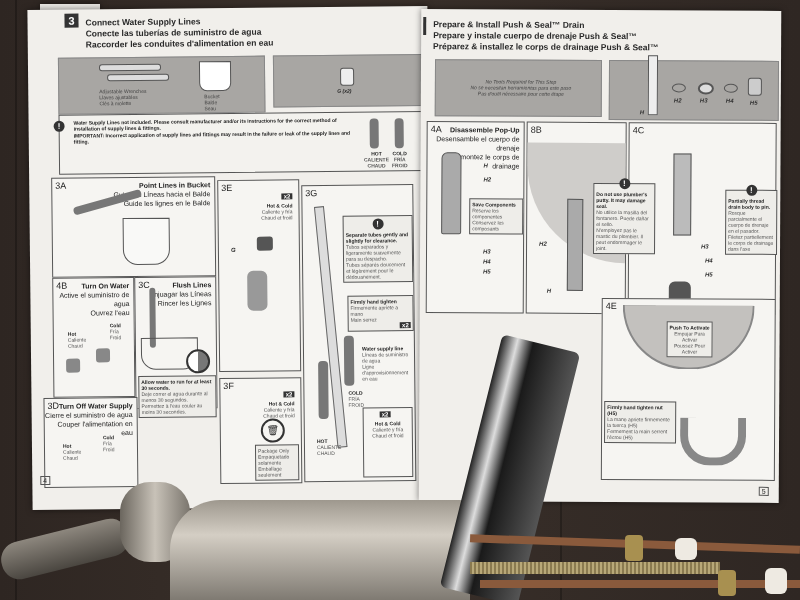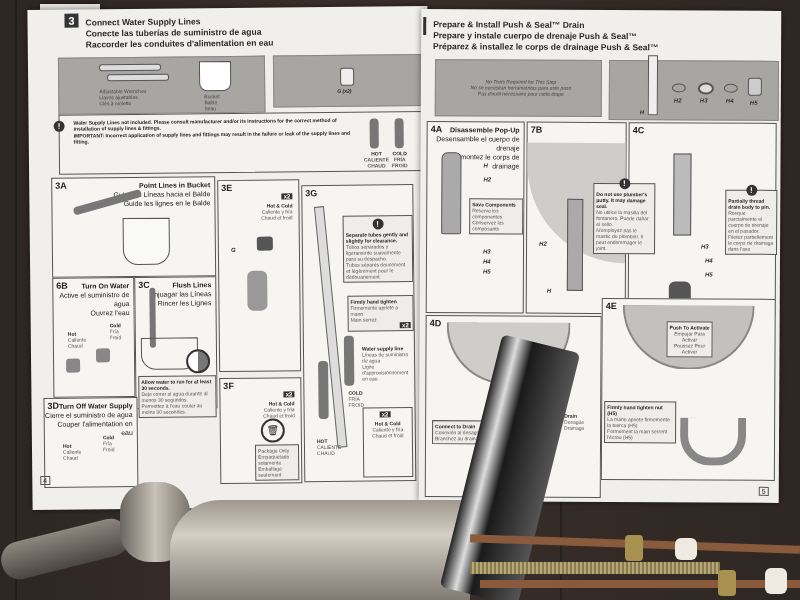--- a/index.html
+++ b/index.html
@@ -8,21 +8,21 @@
     font-family:"Liberation Sans", sans-serif; color:#222; }
   .woodline { position:absolute; top:0; bottom:0; width:2px; background:rgba(0,0,0,0.25); }
   .sheet { position:absolute; background:#f1efeb; box-shadow:0 0 6px rgba(0,0,0,0.5); }
   #sheet-left { left:30px; top:8px; width:400px; height:500px; transform:rotate(-0.6deg); }
   #sheet-back { left:40px; top:4px; width:60px; height:500px; background:#e8e6e2; }
   #sheet-right { left:420px; top:10px; width:360px; height:492px; transform:rotate(0.3deg); }
   .stepnum { position:absolute; background:#333; color:#fff; font-weight:bold; font-size:11px; padding:1px 4px; }
   .hdr { position:absolute; font-size:8.5px; font-weight:bold; line-height:11px; color:#2a2a2a; }
   .grey-box { position:absolute; background:#a8a6a3; border:1px solid #888; }
   .panel { position:absolute; border:1px solid #555; background:#f6f5f2; }
-  .plabel { position:absolute; font-size:9px; font-weight:bold; left:3px; top:2px; }
+  .plabel { position:absolute; font-size:9px; font-weight:normal; left:3px; top:2px; }
   .ptitle { position:absolute; right:4px; top:3px; font-size:7px; font-weight:bold; text-align:right; line-height:9px; }
   .small { font-size:5px; line-height:6px; color:#555; }
   .bold5 { font-size:5px; line-height:6px; font-weight:bold; color:#222; }
   .callout { position:absolute; border:1px solid #555; background:#eeede9; padding:2px; }
   .warn { position:absolute; width:11px; height:11px; border-radius:50%; background:#333; color:#fff; font-size:8px; font-weight:bold; text-align:center; line-height:11px; }
   .x2 { display:inline-block; background:#333; color:#fff; font-size:6px; font-weight:bold; padding:0 2px; }
   .pageno { position:absolute; font-size:7px; border:1px solid #555; padding:0 2px; }
   .part-lbl { position:absolute; font-size:6px; font-style:italic; font-weight:bold; color:#333; }
   .hose { position:absolute; background:#777; border-radius:4px; }
   .faucet { position:absolute; }
@@ -87,21 +87,21 @@
     <div class="ptitle">
       <div>Point Lines in Bucket</div>
         <div style="font-weight:normal">Guiar las Líneas hacia el Balde</div>
         <div style="font-weight:normal">Guide les lignes en le Balde</div>
     </div>
     <div style="position:absolute;left:70px;top:40px;width:45px;height:45px;border:1px solid #555;border-radius:0 0 15px 15px;background:#f9f9f7"></div>
     <div class="hose" style="left:20px;top:20px;width:70px;height:8px;transform:rotate(-15deg)"></div>
   </div>
 
   <div class="panel" style="left:22px;top:268px;width:80px;height:118px">
-    <span class="plabel">6B</span>
+    <span class="plabel">4B</span>
     <div class="ptitle">
       <div>Turn On Water</div>
         <div style="font-weight:normal">Active el suministro de agua</div>
         <div style="font-weight:normal">Ouvrez l'eau</div>
     </div>
     <div class="small" style="position:absolute;left:14px;top:52px">
         <div class="bold5">Hot</div>
         <div>Caliente</div>
         <div>Chaud</div>
       </div>
@@ -260,21 +260,21 @@
         <div class="small">Conservez les composants</div>
     </div>
     <div class="part-lbl" style="left:56px;top:40px">H</div>
     <div class="part-lbl" style="left:56px;top:54px">H2</div>
     <div class="part-lbl" style="left:56px;top:126px">H3</div>
     <div class="part-lbl" style="left:56px;top:136px">H4</div>
     <div class="part-lbl" style="left:56px;top:146px">H5</div>
   </div>
 
   <div class="panel" style="left:106px;top:112px;width:98px;height:190px">
-    <span class="plabel">7B</span>
+    <span class="plabel">8B</span>
     <div style="position:absolute;left:0;top:20px;width:98px;height:120px;background:#cfcdca;border-radius:0 0 0 100px"></div>
     <div style="position:absolute;left:40px;top:76px;width:14px;height:90px;background:#aaa;border:1px solid #555"></div>
     <div class="part-lbl" style="left:12px;top:118px">H2</div>
     <div class="part-lbl" style="left:20px;top:165px">H</div>
   </div>
 
   <div class="panel" style="left:208px;top:112px;width:146px;height:190px">
     <span class="plabel">4C</span>
     <div class="callout" style="left:-36px;top:60px;width:56px">
       <div class="warn" style="position:relative;margin:-8px auto 2px">!</div>
@@ -288,34 +288,20 @@
       <div class="bold5">Partially thread drain body to pin.</div>
         <div class="small">Rosque parcialmente el cuerpo de drenaje en el pasador.</div>
         <div class="small">Filetez partiellement le corps de drainage dans l'axe</div>
     </div>
     <div class="part-lbl" style="left:72px;top:120px">H3</div>
     <div class="part-lbl" style="left:76px;top:134px">H4</div>
     <div class="part-lbl" style="left:76px;top:148px">H5</div>
     <div style="position:absolute;left:40px;top:158px;width:22px;height:24px;background:#555;border-radius:6px"></div>
   </div>
 
-  <div class="panel" style="left:6px;top:306px;width:174px;height:180px">
-    <span class="plabel">4D</span>
-    <div style="position:absolute;left:20px;top:6px;width:120px;height:60px;background:#cfcdca;border:2px solid #888;border-top:none;border-radius:0 0 60px 60px"></div>
-    <div class="callout" style="left:6px;top:104px;width:54px">
-      <div class="bold5">Connect to Drain</div>
-        <div class="small">Conexión al desagüe</div>
-        <div class="small">Branchez au drainage</div>
-    </div>
-    <div class="small" style="position:absolute;left:138px;top:96px">
-        <div class="bold5">Drain</div>
-        <div>Desagüe</div>
-        <div>Drainage</div>
-      </div>
-  </div>
 
   <div class="panel" style="left:182px;top:288px;width:172px;height:180px">
     <span class="plabel">4E</span>
     <div style="position:absolute;left:20px;top:6px;width:128px;height:62px;background:#c3c1be;border:2px solid #888;border-top:none;border-radius:0 0 64px 64px"></div>
     <div class="callout" style="left:64px;top:22px;width:40px;text-align:center">
       <div class="bold5">Push To Activate</div>
         <div class="small">Empujar Para Activar</div>
         <div class="small">Poussez Pour Activer</div>
     </div>
     <div class="callout" style="left:2px;top:102px;width:66px">

